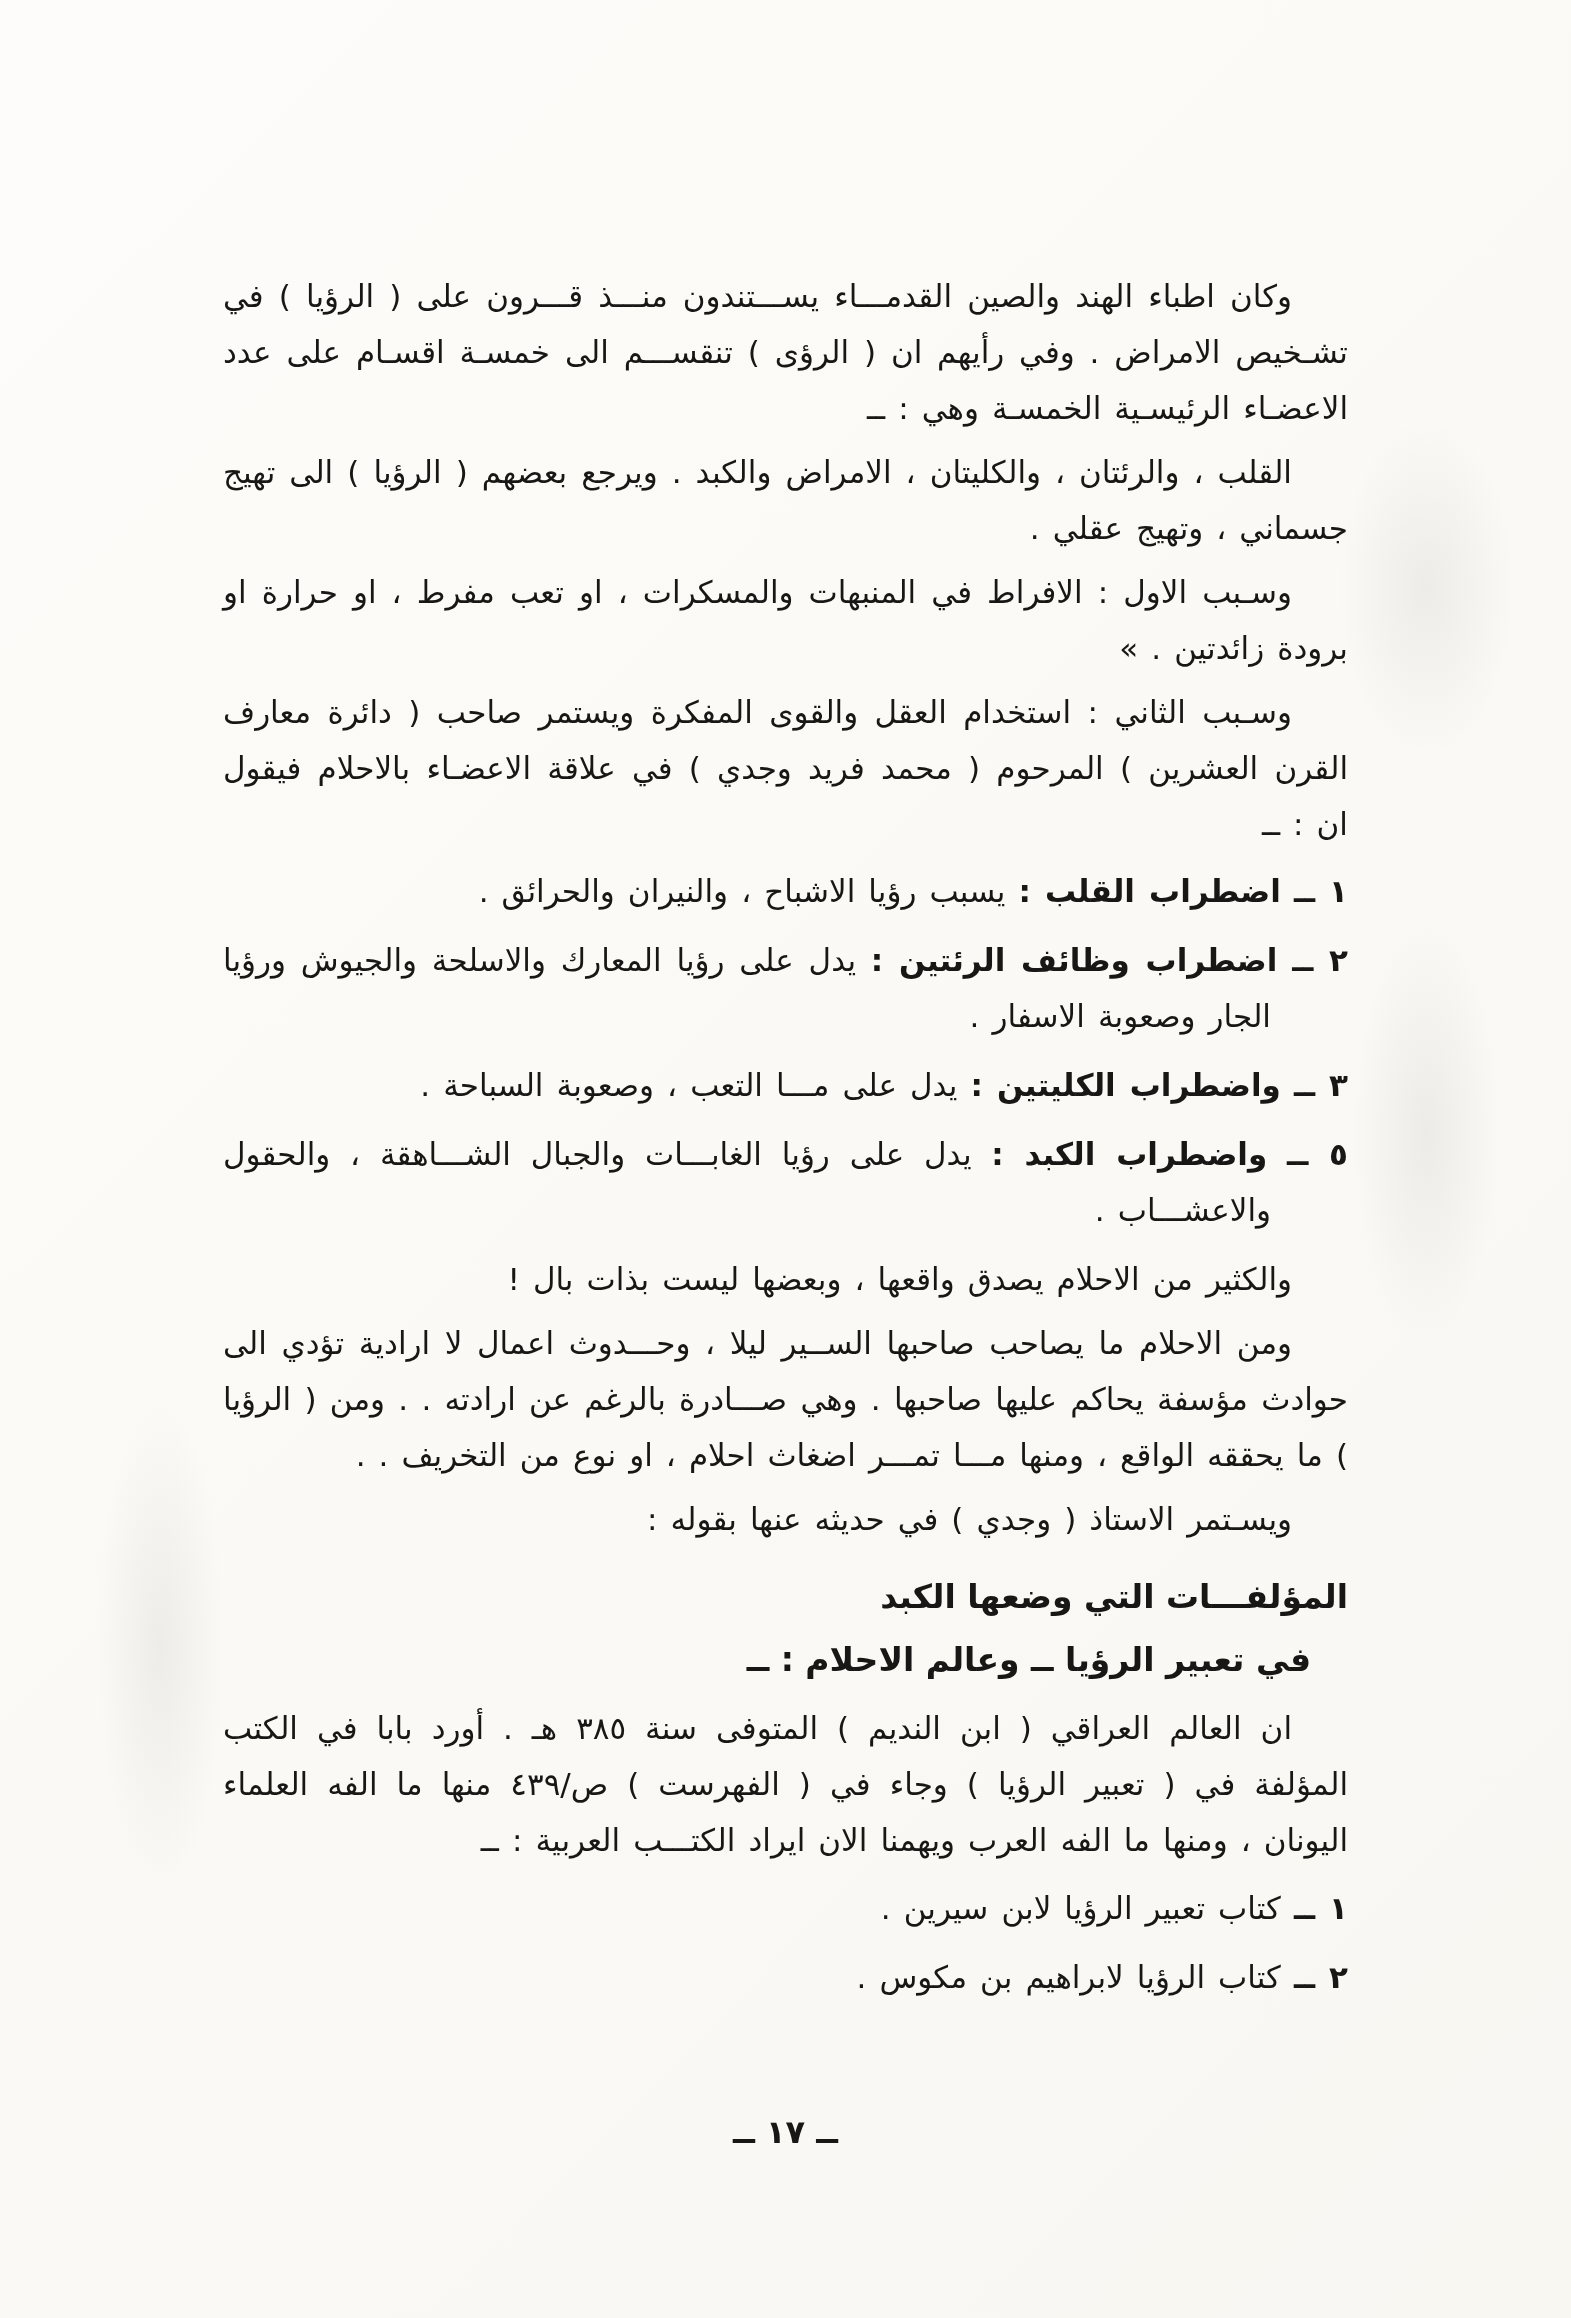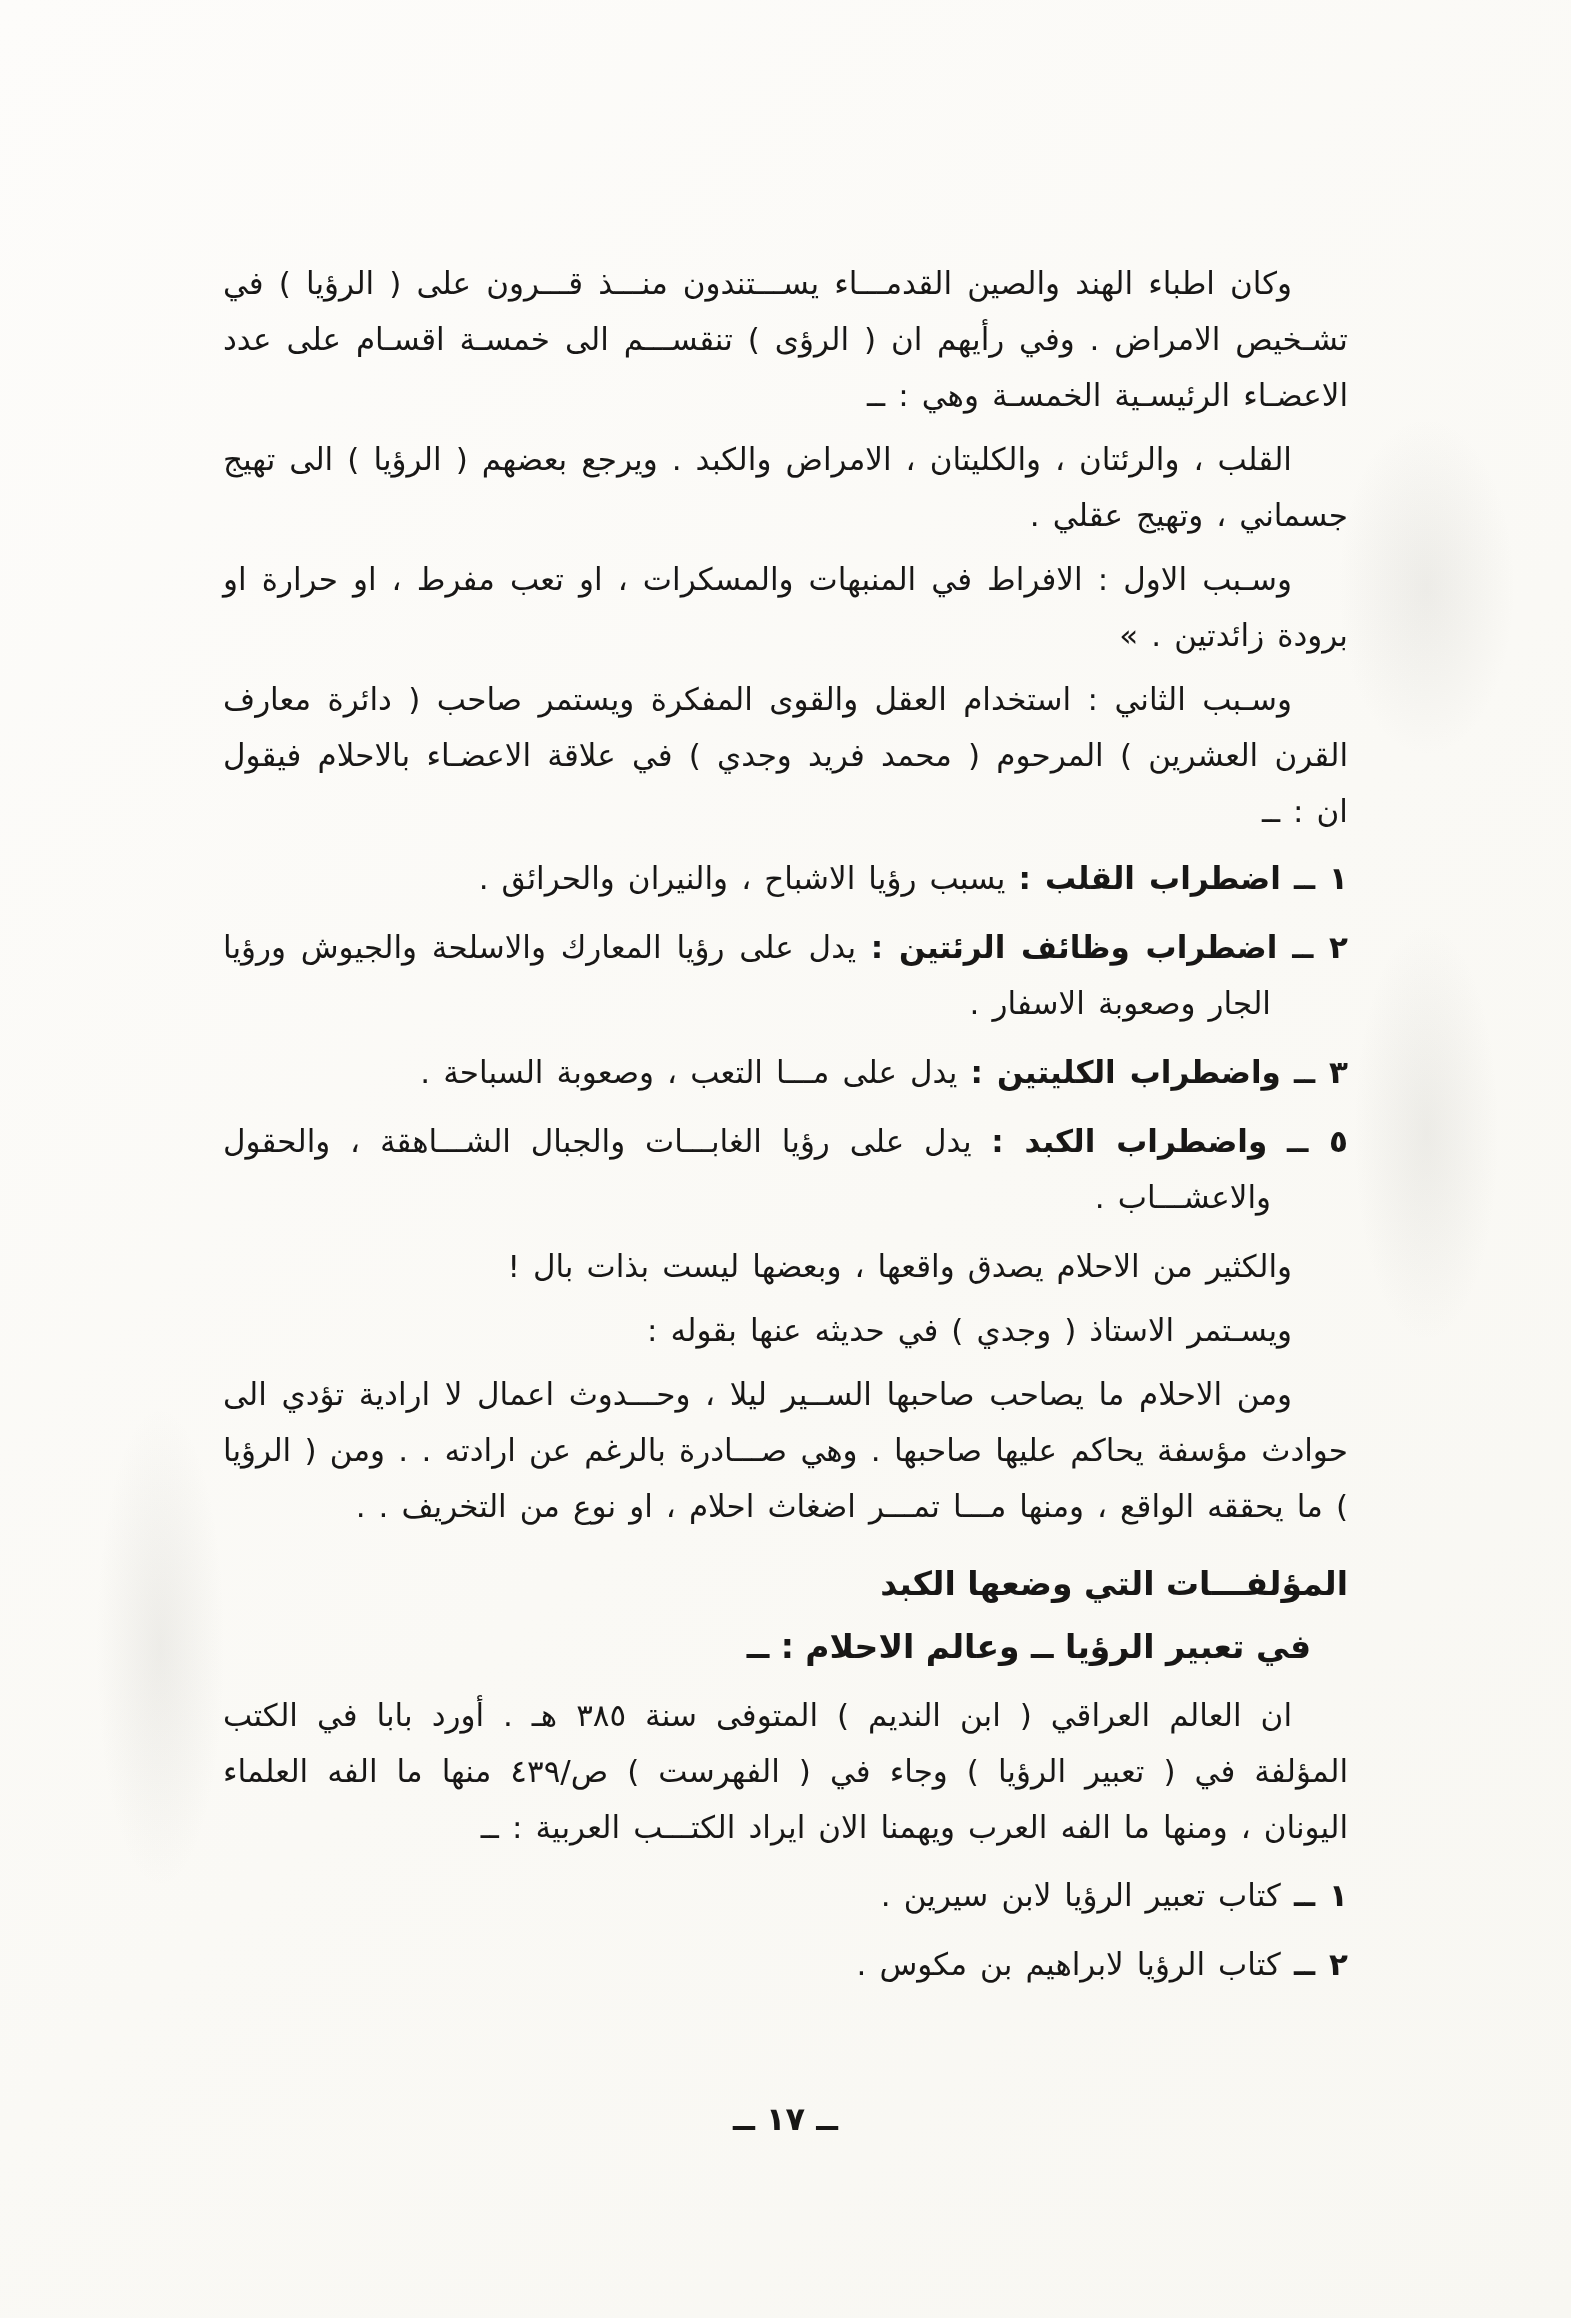--- a/index.html
+++ b/index.html
@@ -24,21 +24,21 @@
     border-radius: 50%;
     background: radial-gradient(closest-side, rgba(120,118,110,0.10), rgba(120,118,110,0));
     pointer-events: none;
   }
   .smudge.s1 { right: 56px; top: 418px; width: 177px; height: 338px; }
   .smudge.s2 { right: 72px; top: 924px; width: 145px; height: 418px; }
   .smudge.s3 { left: 96px; top: 1406px; width: 129px; height: 482px; }
 
   .content {
     position: absolute;
-    top: 255px;
+    top: 268px;
     right: 223px;
     width: 1125px;
   }
   .para {
     margin: 0 0 8px 0;
     font-size: 31px;
     line-height: 56px;
     text-align: justify;
     text-indent: 56px;
     word-spacing: 3.2px;
@@ -106,22 +106,22 @@
     </div>
 
 
     <div class="item">
       <span class="bold">٥ ــ</span>
       <span class="bold">واضطراب الكبد :</span>
       <span>يدل على رؤيا الغابـــات والجبال الشـــاهقة ، والحقول والاعشـــاب .</span>
     </div>
 
     <p class="para">والكثير من الاحلام يصدق واقعها ، وبعضها ليست بذات بال !</p>
+    <p class="para">ومن الاحلام ما يصاحب صاحبها الســير ليلا ، وحـــدوث اعمال لا ارادية تؤدي الى حوادث مؤسفة يحاكم عليها صاحبها . وهي صـــادرة بالرغم عن ارادته . . ومن ( الرؤيا ) ما يحققه الواقع ، ومنها مـــا تمـــر اضغاث احلام ، او نوع من التخريف . .</p>
     <p class="para">ويسـتمر الاستاذ ( وجدي ) في حديثه عنها بقوله :</p>
-    <p class="para">ومن الاحلام ما يصاحب صاحبها الســير ليلا ، وحـــدوث اعمال لا ارادية تؤدي الى حوادث مؤسفة يحاكم عليها صاحبها . وهي صـــادرة بالرغم عن ارادته . . ومن ( الرؤيا ) ما يحققه الواقع ، ومنها مـــا تمـــر اضغاث احلام ، او نوع من التخريف . .</p>
 
     <h2 class="heading">المؤلفـــات التي وضعها الكبد</h2>
     <h3 class="heading sub">في تعبير الرؤيا ــ وعالم الاحلام : ــ</h3>
 
     <p class="para">ان العالم العراقي ( ابن النديم ) المتوفى سنة ٣٨٥ هـ . أورد بابا في الكتب المؤلفة في ( تعبير الرؤيا ) وجاء في ( الفهرست ) ص/٤٣٩ منها ما الفه العلماء اليونان ، ومنها ما الفه العرب ويهمنا الان ايراد الكتـــب العربية : ــ</p>
 
     <div class="item">
       <span class="bold">١ ــ</span>
       <span>كتاب تعبير الرؤيا لابن سيرين .</span>
     </div>

